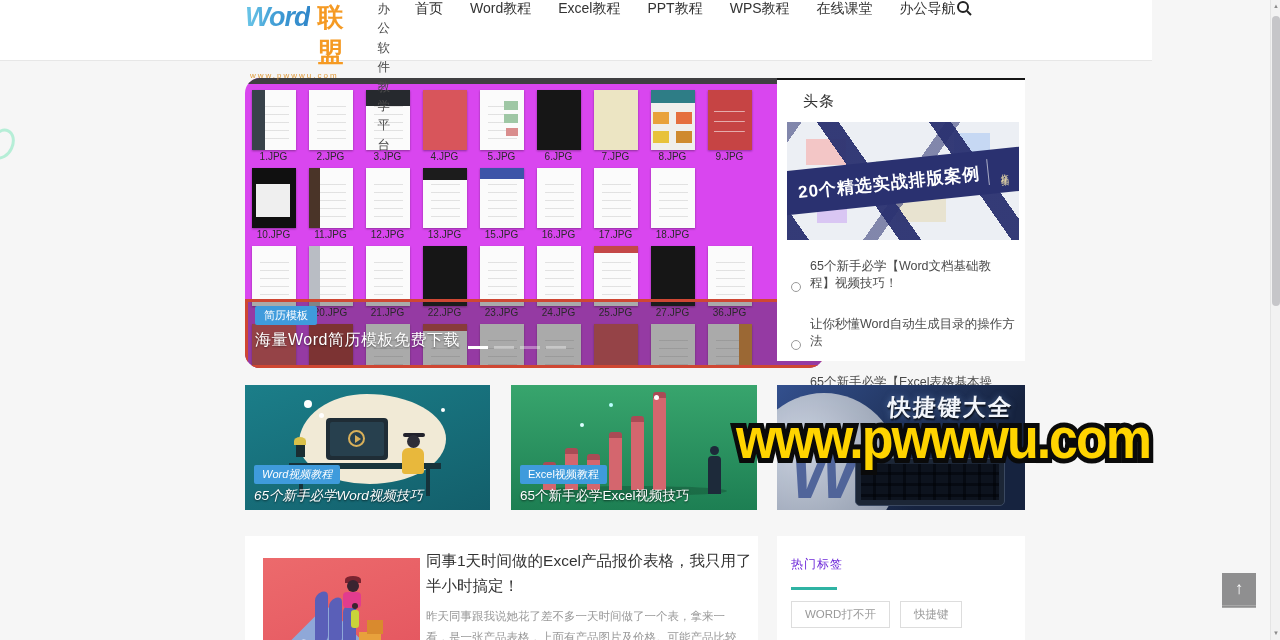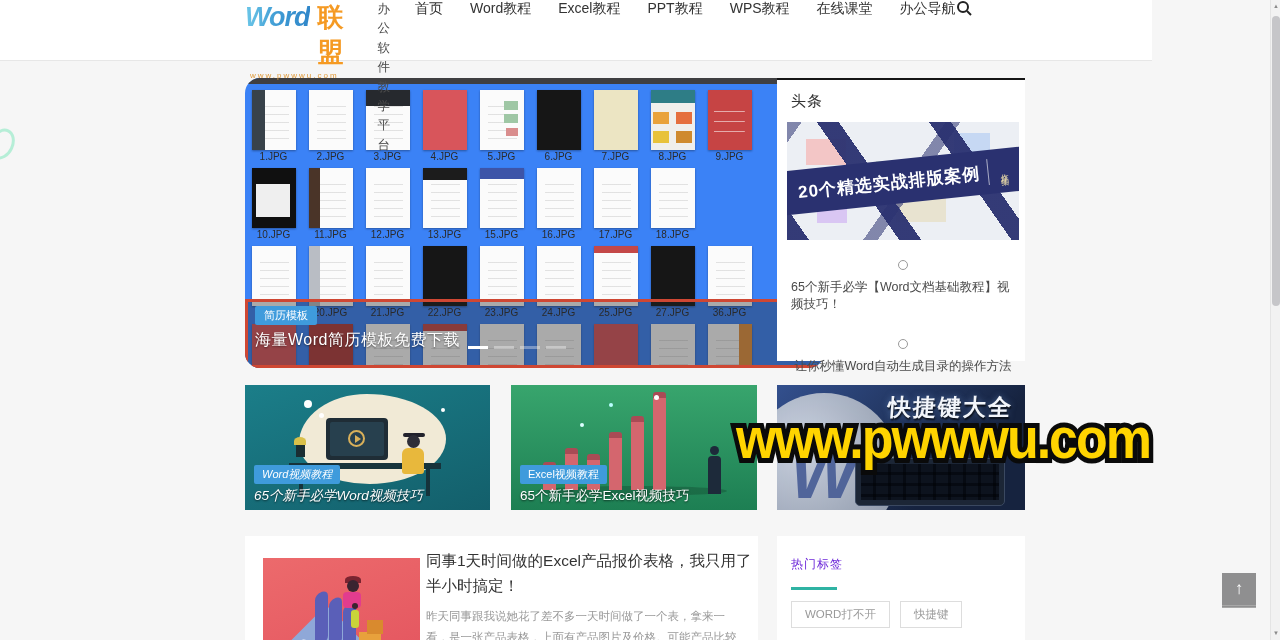--- a/index.html
+++ b/index.html
@@ -21,21 +21,21 @@
   .logo-divider { width:1px; height:32px; background:#ddd; margin:0 18px 0 16px; }
   .tagline { font-size:12.5px; color:#4a4a4a; letter-spacing:5px; line-height:1.55; }
   .nav { display:flex; gap:27px; margin-left:20px; }
   .nav-item { font-size:14px; color:#333; text-decoration:none; cursor:pointer; white-space:nowrap; }
   .search-btn { margin-left:auto; cursor:pointer; display:flex; align-items:center; }
 
   
   .panel { position:absolute; background:#fff; }
 
   
-  .carousel { left:245px; top:78px; width:579px; height:290px; background:#3b82f6;
+  .carousel { left:245px; top:78px; width:579px; height:290px; background:#d946ef;
     overflow:hidden; cursor:pointer;border-radius:15px; }
   .carousel-topbar { height:6px; background:#3f3f41; }
   .c-row { display:flex; }
   .c-cell { width:57px; height:78px; padding-top:6px; display:flex; flex-direction:column; align-items:center; }
   .thumb { width:44px; height:60px; background:#fbfbfb; box-shadow:0 1px 2px rgba(0,0,0,.35);
     position:relative; overflow:hidden;
     background-image:repeating-linear-gradient(to bottom, transparent 0 7px, rgba(0,0,0,.10) 7px 8px);
     background-size:66% 72%; background-position:60% 9px; background-repeat:no-repeat; }
   .c-label { font-size:10px; color:#2b2b2b; margin-top:2px; line-height:1; }
   .thumb::before { content:""; position:absolute; inset:0; }
@@ -77,41 +77,41 @@
     padding:2px 9px; border-radius:2px; }
   .c-caption { color:#fff; font-size:16px; margin-top:5px; letter-spacing:.5px;
     text-shadow:0 1px 2px rgba(0,0,0,.5); }
   .c-dots { position:absolute; left:223px; top:268px; display:flex; gap:6px; }
   .c-dot { width:20px; height:3px; background:rgba(255,255,255,.35); cursor:pointer; }
   .c-dot.active { background:#fff; }
 
   
   .headline { left:777px; top:78px; width:248px; height:283px; border-top:2px solid #151515;
     padding:12px 10px 0 14px; }
-  .headline-title { font-size:15px; color:#333; letter-spacing:1px; }
+  .headline-title { font-size:15px; color:#333; letter-spacing:1px;margin-left:12px; }
   .hl-banner { position:relative; margin:11px 0 0 -4px; width:232px; height:118px; overflow:hidden; cursor:pointer;
     background:
       linear-gradient(#f3c6c6,#f3c6c6) 10% 18%/40px 26px no-repeat,
       linear-gradient(#c6d8f3,#c6d8f3) 85% 12%/36px 24px no-repeat,
       linear-gradient(#e8e3d0,#e8e3d0) 60% 80%/50px 30px no-repeat,
       linear-gradient(#d9c6f3,#d9c6f3) 15% 82%/30px 22px no-repeat,
       linear-gradient(#cfe3d4,#cfe3d4) 45% 40%/34px 20px no-repeat,
       #eceff4; }
   .hl-ribbons { position:absolute; inset:0;
     background:
       repeating-linear-gradient(55deg, rgba(42,49,112,.95) 0 18px, transparent 18px 92px),
       repeating-linear-gradient(125deg, rgba(42,49,112,.55) 0 12px, transparent 12px 130px); }
   .hl-band { position:absolute; left:-8px; right:-8px; top:50%; height:44px;
     transform:translateY(-50%) rotate(-6deg); background:#2a3170;
     display:flex; align-items:center; justify-content:center; gap:8px; }
   .hl-band-text { color:#fff; font-size:17px; font-weight:bold; letter-spacing:1px; white-space:nowrap; }
   .hl-band-sep { width:1px; height:26px; background:rgba(255,255,255,.6); }
   .hl-band-side { color:#e8d9a8; font-size:8px; writing-mode:vertical-rl; letter-spacing:2px; }
   .hl-list { margin-top:6px; }
-  .hl-item { display:flex; align-items:center; gap:9px; padding:12px 0; cursor:pointer;flex-direction:column; }
+  .hl-item { display:flex; align-items:flex-end; gap:9px; padding:12px 0; cursor:pointer; }
   .hl-bullet { width:10px; height:10px; border:1px solid #9a9a9a; border-radius:50%; flex:none; margin-top:2px; }
   .hl-text { font-size:12.5px; color:#4a4a4a; line-height:1.35; }
 
   
   .card { position:absolute; top:385px; height:125px; overflow:hidden; cursor:pointer; }
   .card1 { left:245px; width:245px; background:linear-gradient(160deg,#1b7e89,#135f6b);font-style:italic; }
   .card2 { left:511px; width:246px; background:linear-gradient(180deg,#38a56d,#1d7f53); }
   .card3 { left:777px; width:248px; background:linear-gradient(135deg,#33508e 0%,#16233f 70%); }
   .card-meta { position:absolute; left:9px; bottom:5px; z-index:3; }
   .card-tag { display:inline-block; background:#3f9bdc; color:#fff; font-size:11px;

